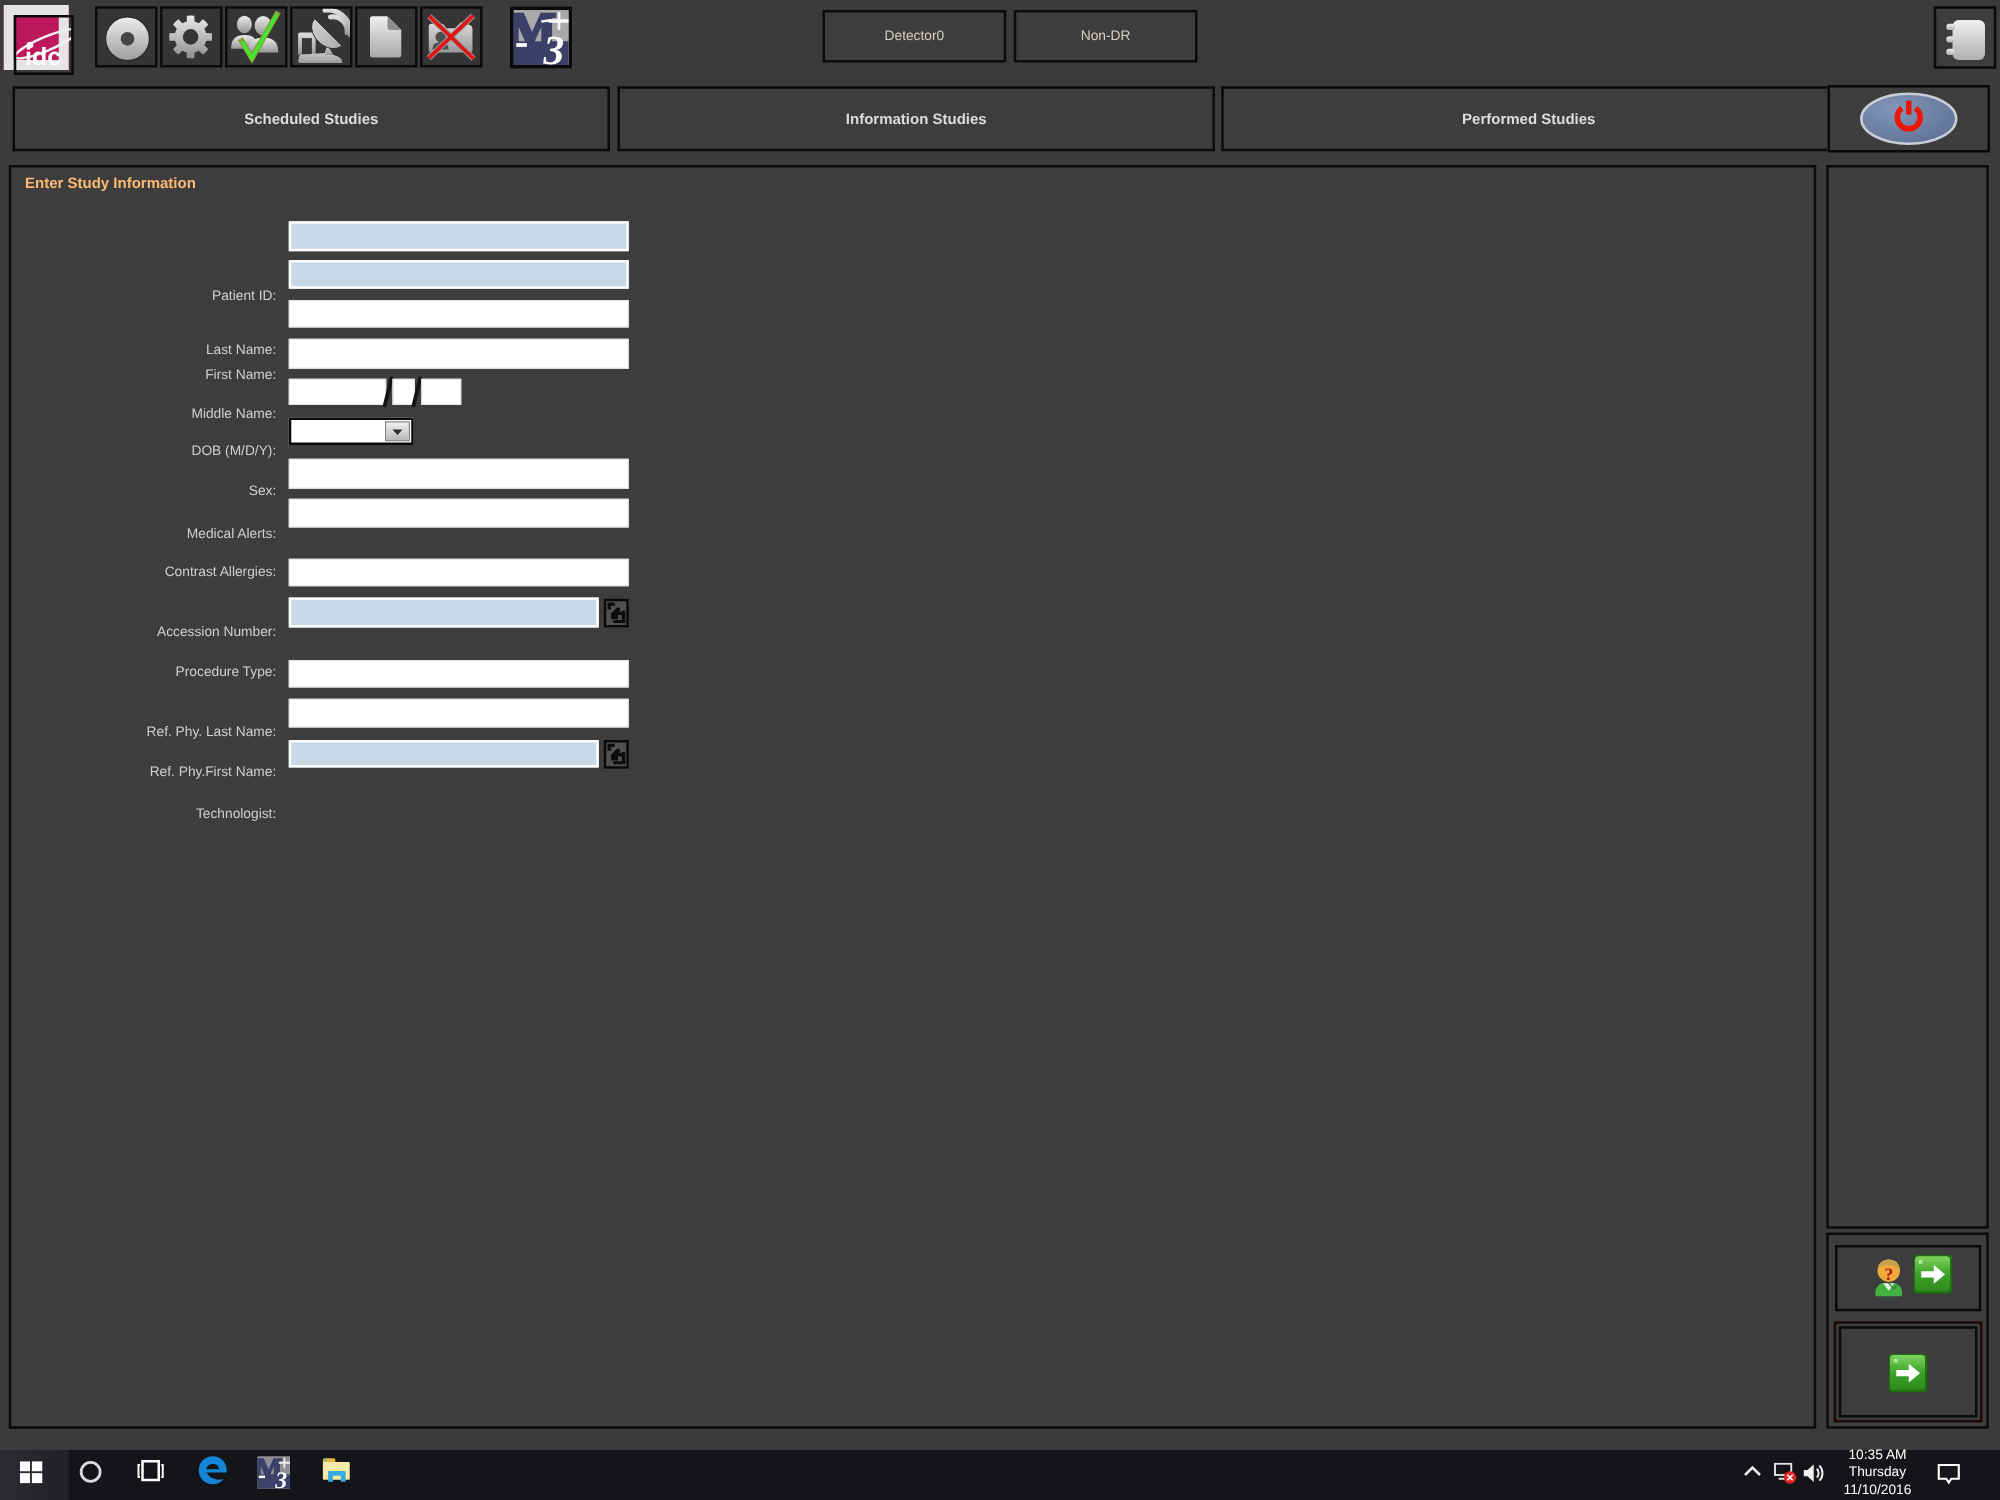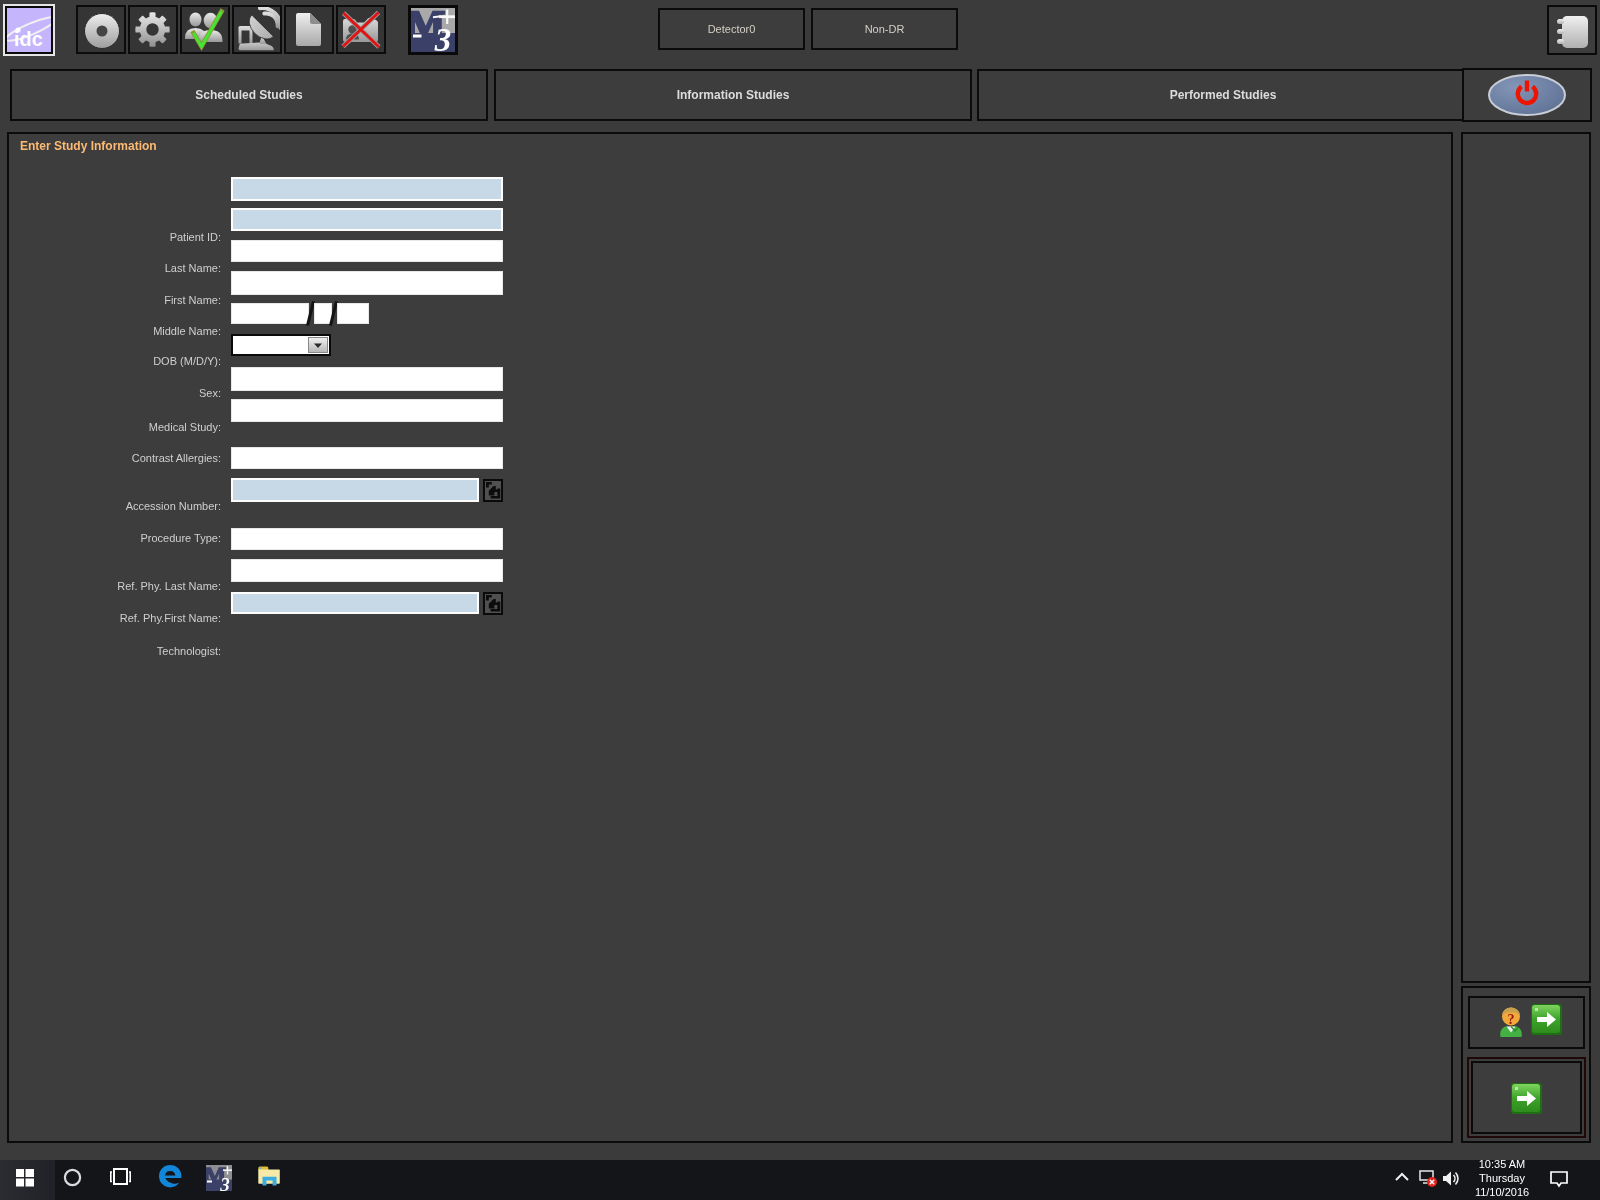--- a/index.html
+++ b/index.html
@@ -9,21 +9,21 @@
 .tbbtn { position:absolute; top:5px; width:50px; height:49px; background:#353535; border:2px solid #0c0c0c; }
 .tab { position:absolute; top:69px; height:52px; background:#3d3d3d; border:2px solid #0b0b0b;
        color:#dcdcdc; font-weight:bold; font-size:12px; text-align:center; line-height:48px; }
 .inp-blue { position:absolute; background:#c7d8e6; border:2px solid #fdfdfd; }
 .inp-white { position:absolute; background:#ffffff; border:1px solid #e8e8e8; }
 .lbl { position:absolute; left:20px; width:201px; text-align:right; color:#cfcfcf; font-size:11px;margin-top:48px; }
 </style>
 </head>
 <body>
 
-<div class="abs" style="left:3px; top:4px; width:52px; height:52px; border:2px solid #e5e5e5; background:#c4b5fd;">
+<div class="abs" style="left:3px; top:4px; width:52px; height:52px; border:8px solid #e5e5e5; background:#be185d;">
   <div class="abs" style="left:0px; top:0px; width:48px; height:48px; border:2px solid #0a0a0a; overflow:hidden;">
     <svg width="44" height="44" viewBox="0 0 44 44">
       <ellipse cx="24" cy="21" rx="27" ry="5.5" fill="none" stroke="#efefef" stroke-width="2" transform="rotate(-23 24 21)"></ellipse>
       <circle cx="11" cy="22" r="2.6" fill="#ffffff"></circle>
       <text x="7" y="38" font-family="Liberation Sans" font-size="20" font-weight="bold" fill="#ffffff">idc</text>
     </svg>
   </div>
 </div>
 
 <div class="tbbtn" style="left:76px;">
@@ -174,26 +174,26 @@
       <path d="M 57.5 16.5 A 9.2 9.2 0 1 0 68.5 16.5" stroke-width="4.4"></path>
       <line x1="63" y1="10.5" x2="63" y2="21.5" stroke-width="4.4"></line>
     </g>
   </svg>
 </div>
 
 <div class="abs" style="left:7px; top:132px; width:1446px; height:1011px; border:2px solid #0b0b0b; background:#3d3d3d;"></div>
 <div class="abs" style="left:20px; top:139px; color:#fdba74; font-size:12px; font-weight:bold;">Enter Study Information</div>
 
 <div class="lbl" style="top:183px;">Patient ID:</div>
-<div class="lbl" style="top:214px;">Last Name:</div>
+<div class="lbl" style="top:226px;">Last Name:</div>
 <div class="lbl" style="top:246px;">First Name:</div>
 <div class="lbl" style="top:277px;">Middle Name:</div>
 <div class="lbl" style="top:307px;">DOB (M/D/Y):</div>
 <div class="lbl" style="top:339px;">Sex:</div>
-<div class="lbl" style="top:373px;">Medical Study:</div>
+<div class="lbl" style="top:373px;">Medical Alerts:</div>
 <div class="lbl" style="top:404px;">Contrast Allergies:</div>
 <div class="lbl" style="top:452px;">Accession Number:</div>
 <div class="lbl" style="top:484px;">Procedure Type:</div>
 <div class="lbl" style="top:532px;">Ref. Phy. Last Name:</div>
 <div class="lbl" style="top:564px;">Ref. Phy.First Name:</div>
 <div class="lbl" style="top:597px;">Technologist:</div>
 
 <div class="inp-blue" style="left:231px; top:177px; width:272px; height:24px;"></div>
 <div class="inp-blue" style="left:231px; top:208px; width:272px; height:23px;"></div>
 <div class="inp-white" style="left:231px; top:240px; width:272px; height:22px;"></div>

